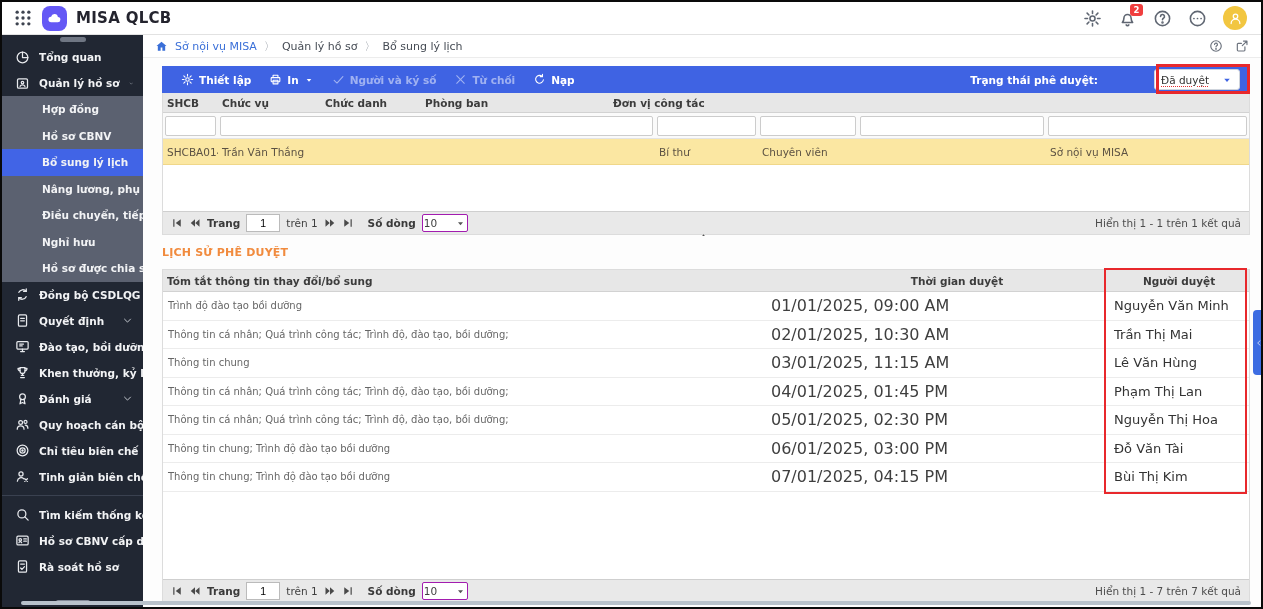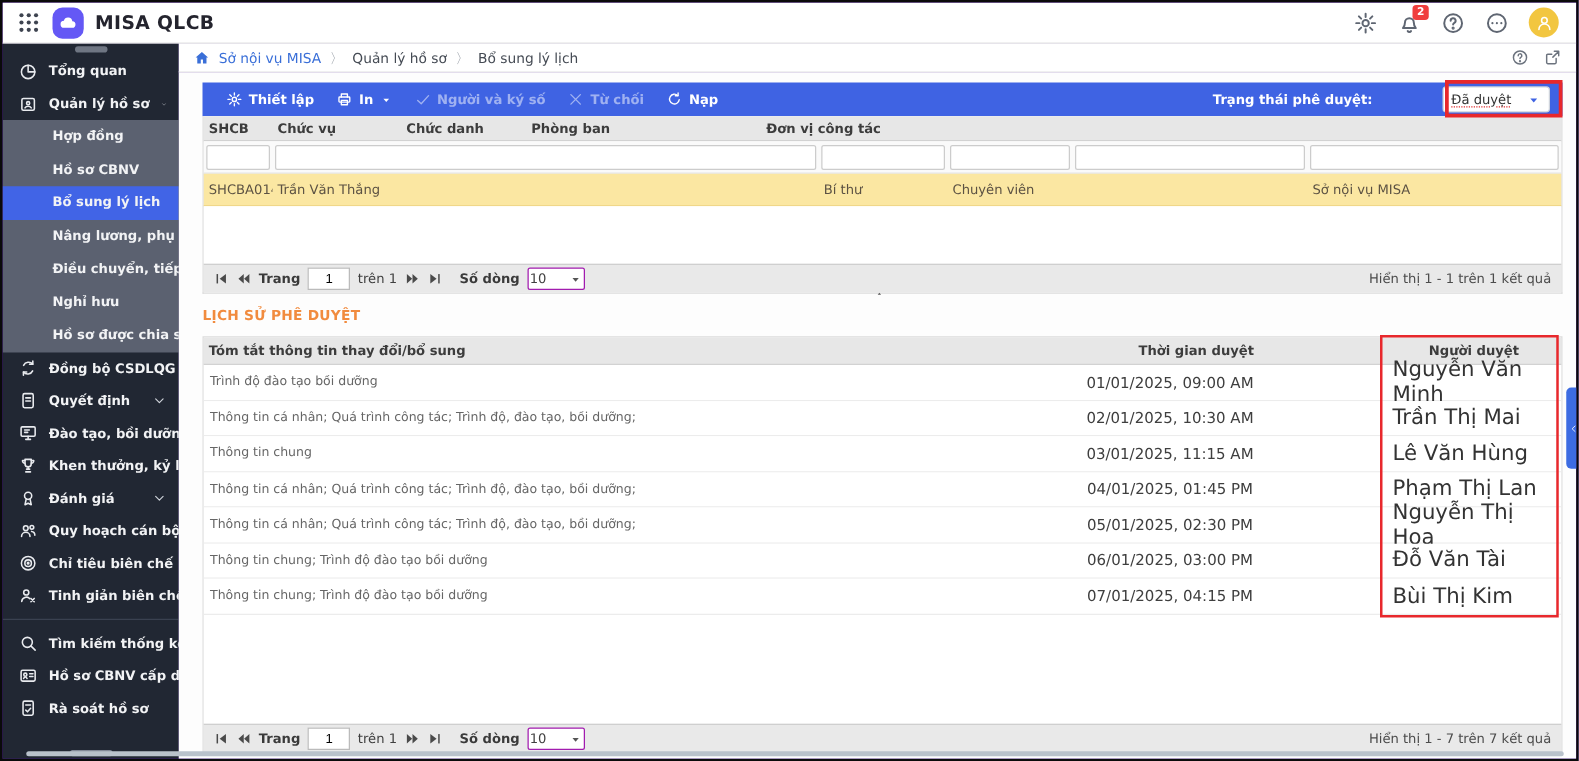--- a/index.html
+++ b/index.html
@@ -1,18 +1,18 @@
 <!DOCTYPE html>
 <html><head>
 <meta charset="utf-8">
 <style>
   * { margin:0; padding:0; box-sizing:border-box; }
   html,body { width:1263px; height:609px; background:#fff; }
   body { font-family:"DejaVu Sans","Liberation Sans",sans-serif; font-size:11px; color:#333; }
-  #screen { position:relative; width:1263px; height:609px; border:2px solid #0a0a0a; background:#4c1d95; overflow:hidden; }
+  #screen { position:relative; width:1263px; height:609px; border:2px solid #0a0a0a; background:#0c4a6e; overflow:hidden; }
 
   
   .topbar { position:absolute; left:0; top:0; right:0; height:33px; background:#fff; border-bottom:1px solid #e2e2e2; display:flex; align-items:center; }
   .grid-btn { width:20px; height:20px; margin-left:11px; color:#3e4450; display:flex; align-items:center; justify-content:center; cursor:pointer; }
   .logo-sq { width:25px; height:25px; border-radius:8px; background:#6458f5; margin-left:9px; display:flex; align-items:center; justify-content:center; }
   .app-title { margin-left:9px; font-size:15px; font-weight:bold; color:#24242e; letter-spacing:.3px; }
   .topbar-right { margin-left:auto; display:flex; align-items:center; gap:16px; padding-right:14px; }
   .tb-ic { width:19px; height:19px; color:#5f6672; position:relative; display:flex; align-items:center; justify-content:center; cursor:pointer; }
   .badge { position:absolute; top:-5px; right:-6px; min-width:13px; height:12px; padding:0 3px; background:#f03e3e; color:#fff; font-size:8.5px; font-weight:bold; border-radius:3px; display:flex; align-items:center; justify-content:center; }
   .avatar { width:24px; height:24px; border-radius:50%; background:#f2c640; color:#fff; display:flex; align-items:center; justify-content:center; cursor:pointer; }
@@ -73,22 +73,22 @@
   .pag .rows-select { width:46px; height:18px; background:#fff; border:1px solid #a21caf; border-radius:2px; display:flex; align-items:center; padding:0 1px; cursor:pointer; }
   .pag .rows-select .car { margin-left:auto; width:11px; height:11px; color:#555; }
   .pag .summary { margin-left:auto; color:#4c4c4c; }
   .pag .lbl { font-weight:600; color:#3a3a3a; }
 
   .hist-title { position:absolute; left:160px; top:244px; color:#f18b3e; font-weight:bold; font-size:11px; letter-spacing:.2px; }
   #hist-grid .g-header { height:22px;gap:19px; }
   .h0{width:608px;} .h1{width:330px; justify-content:center; text-align:center;} .h2{width:150px; flex:1; padding-left:13px;}
   .hist-row { display:flex; height:28.5px; border-bottom:1px solid #ececec; align-items:center; background:#fff; }
   .hist-row .hc0 { width:608px; padding-left:5px; color:#666; font-size:10px; white-space:nowrap; overflow:hidden; }
-  .hist-row .hc1 { width:330px; text-align:center; color:#3f3f3f; font-size:12px; }
-  .hist-row .hc2 { flex:1; padding-left:13px; color:#333; font-size:17px; }
+  .hist-row .hc1 { width:330px; color:#3f3f3f; font-size:16px; }
+  .hist-row .hc2 { flex:1; padding-left:13px; color:#333; font-size:13px; }
 
   .splitter { position:absolute; left:694px; top:229px; width:14px; height:7px; color:#555; display:flex; align-items:center; justify-content:center; cursor:row-resize; }
   .bottom-scroll { position:absolute; left:19px; right:10px; bottom:2px; height:4px; background:#b9c2cb; border-radius:2px; }
 
   
   .anno { position:absolute; border:3px solid #e8282c; pointer-events:none; }
   #anno-dropdown { left:1154px; top:62px; width:94px; height:30px; }
   #anno-approver { left:1102px; top:266px; width:143px; height:226px; border-width:2.5px; }
   .side-tab { position:absolute; left:1251px; top:308px; width:11px; height:65px; background:#3d6ce2; border-radius:4px 0 0 4px; color:#fff; display:flex; align-items:center; justify-content:center; font-size:9px; cursor:pointer; }
 

